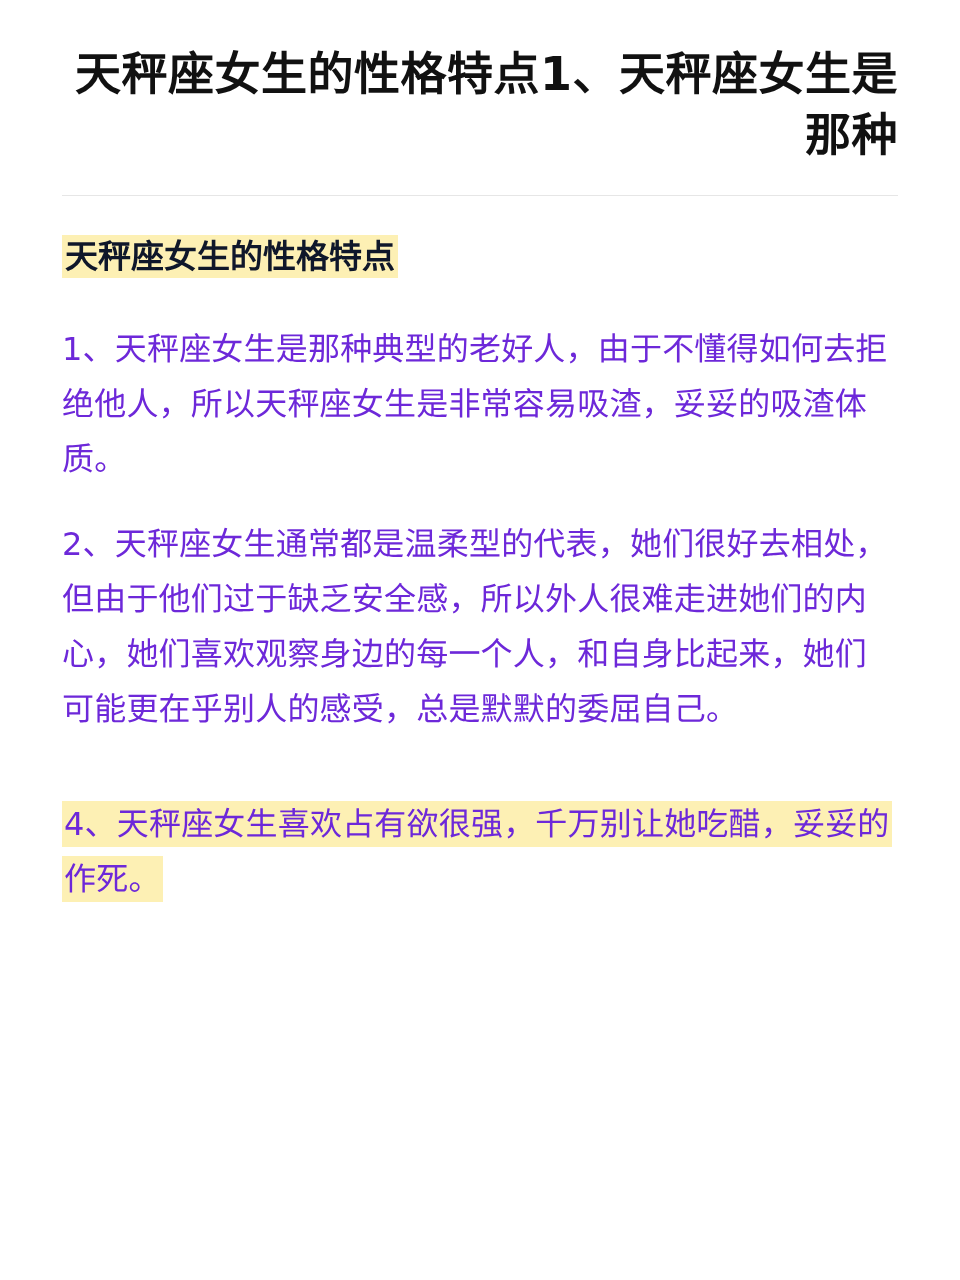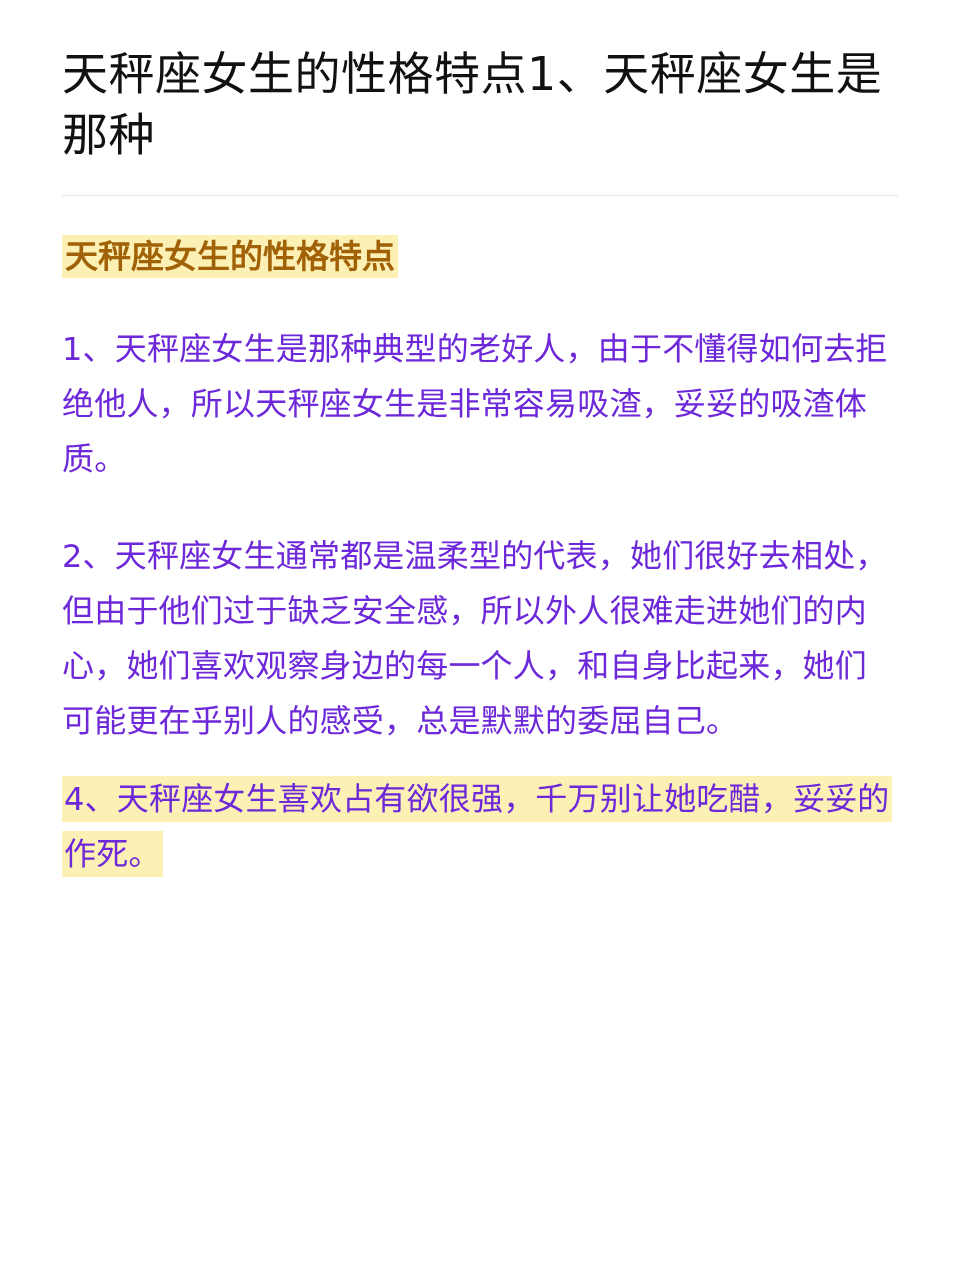--- a/index.html
+++ b/index.html
@@ -19,57 +19,58 @@
     width: 960px;
     min-height: 1280px;
     box-sizing: border-box;
     padding: 44px 62px 40px 62px;
     background: #ffffff;
   }
   .doc-title {
     margin: 0;
     font-size: 46px;
     line-height: 1.32;
-    font-weight: 400;
+    font-weight: 700;
     letter-spacing: 0.5px;
     color: #111111;
     word-break: break-word;
+    text-align: right;
   }
   .title-rule {
     margin: 30px 0 0 0;
     height: 1px;
     background: #e6e6e6;
     border: 0;
   }
   .section-heading {
     margin: 36px 0 0 0;
     font-size: 33px;
     line-height: 1.5;
     font-weight: 700;
-    color: #a16207;
+    color: #0f172a;
   }
   .hl {
     background: #fdf0b4;
     padding: 2px 3px;
     box-decoration-break: clone;
     -webkit-box-decoration-break: clone;
   }
   .para {
     margin: 40px 0 0 0;
     font-size: 32px;
     line-height: 1.72;
     color: #6d28d9;
     letter-spacing: 0.2px;
     word-break: break-word;
   }
   .para.tight {
-    margin-top: 42px;
+    margin-top: 30px;
   }
   .para.hl-para {
-    margin-top: 23px;
+    margin-top: 60px;
   }
   .para.hl-para .hl {
     padding: 4px 2px;
   }
 </style>
 </head>
 <body>
 
 <div class="page">
 

